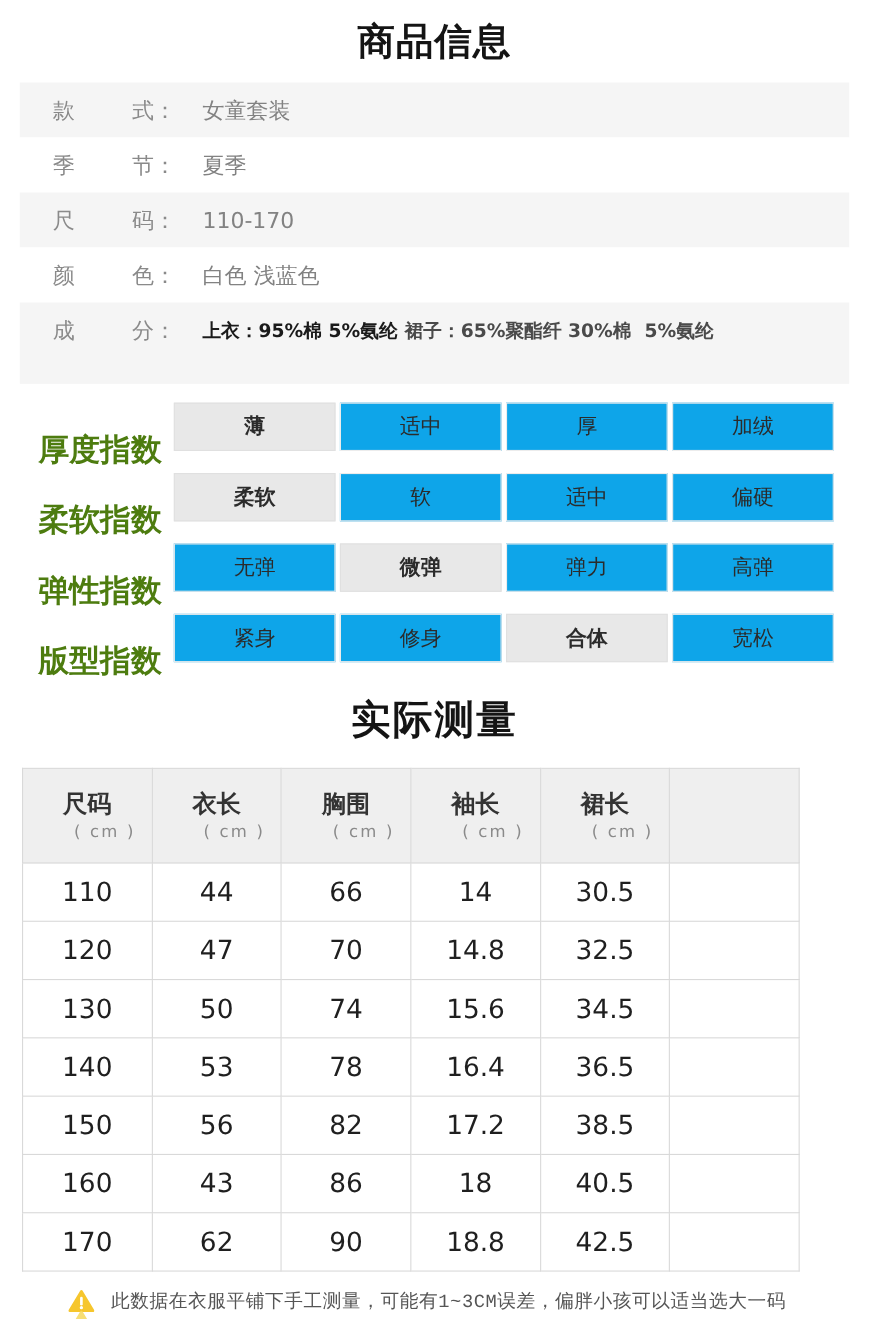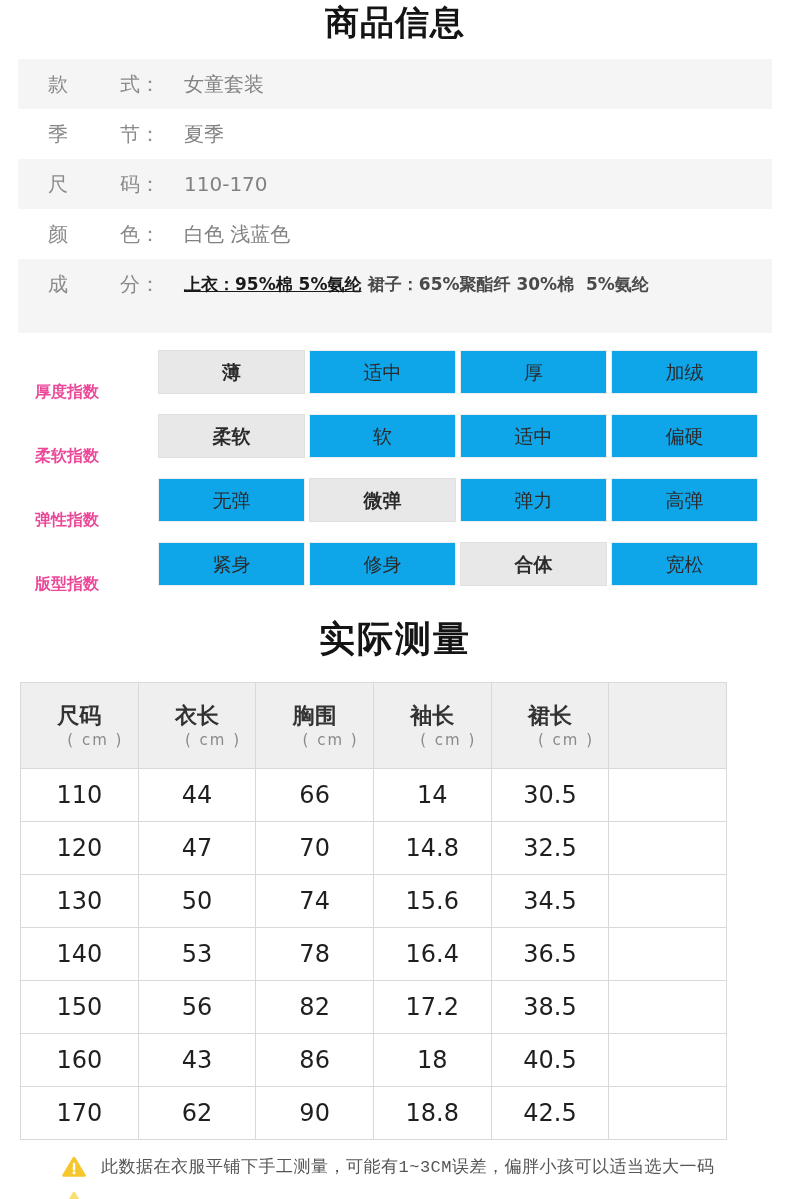--- a/index.html
+++ b/index.html
@@ -10,20 +10,21 @@
     background: #ffffff;
     font-family: "DejaVu Sans", "Liberation Sans", sans-serif;
     -webkit-font-smoothing: antialiased;
   }
   
   .page-title {
     text-align: center;
     font-size: 34px;
     font-weight: bold;
     color: #141414;
+    padding-top: 16px;
     line-height: 44px;
     letter-spacing: 1px;
   }
   .measure-title {
     text-align: center;
     font-size: 36px;
     font-weight: bold;
     color: #141414;
     margin-top: 28px;
     line-height: 50px;
@@ -53,44 +54,43 @@
     white-space: pre-wrap;
   }
   .info-row.composition { align-items: flex-start; padding-top: 12px; padding-bottom: 12px; }
   .comp-lines { margin-left: 24px; }
   .comp-line1 {
     font-size: 17px;
     font-weight: bold;
     color: #1a1a1a;
     line-height: 26px;
     white-space: pre-wrap;
-    text-decoration: underline;
   }
   .comp-line2 {
     font-size: 17px;
     font-weight: bold;
     color: #4a4a4a;
     line-height: 26px;
     white-space: pre-wrap;
   }
   
   .index-section { margin: 17px 32px 0 18px; }
   .index-row {
     display: flex;
     align-items: center;
     height: 44px;
     margin-bottom: 20px;
   }
   .index-label {
     box-sizing: border-box;
     width: 140px;
     padding-left: 17px;
-    font-size: 16px;
-    font-weight: bold;
-    color: #ec4899;
+    font-size: 28px;
+    font-weight: bold;
+    color: #4d7c0f;
     flex: none;
     margin-top: 41px;
   }
   .index-options { flex: 1; display: flex; gap: 4px; }
   .index-option {
     flex: 1;
     box-sizing: border-box;
     height: 44px;
     line-height: 42px;
     text-align: center;

